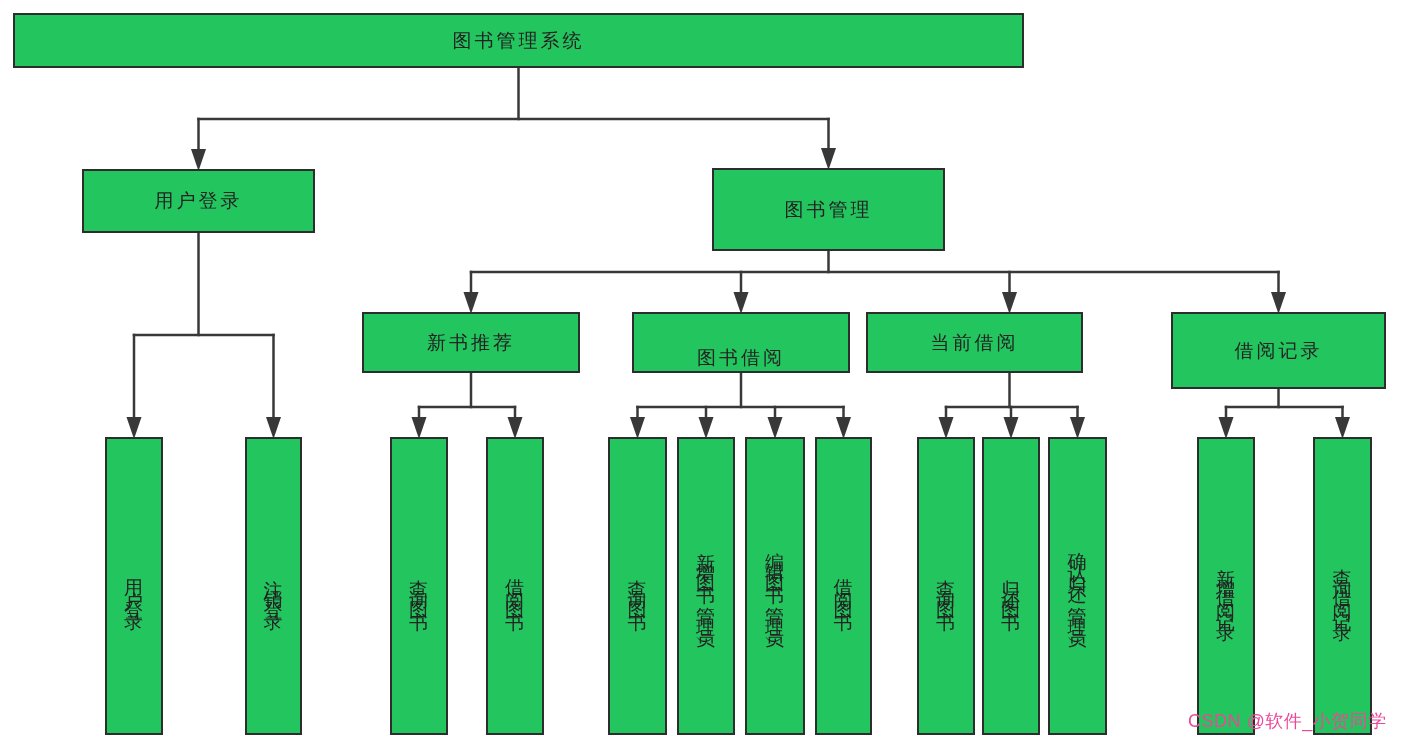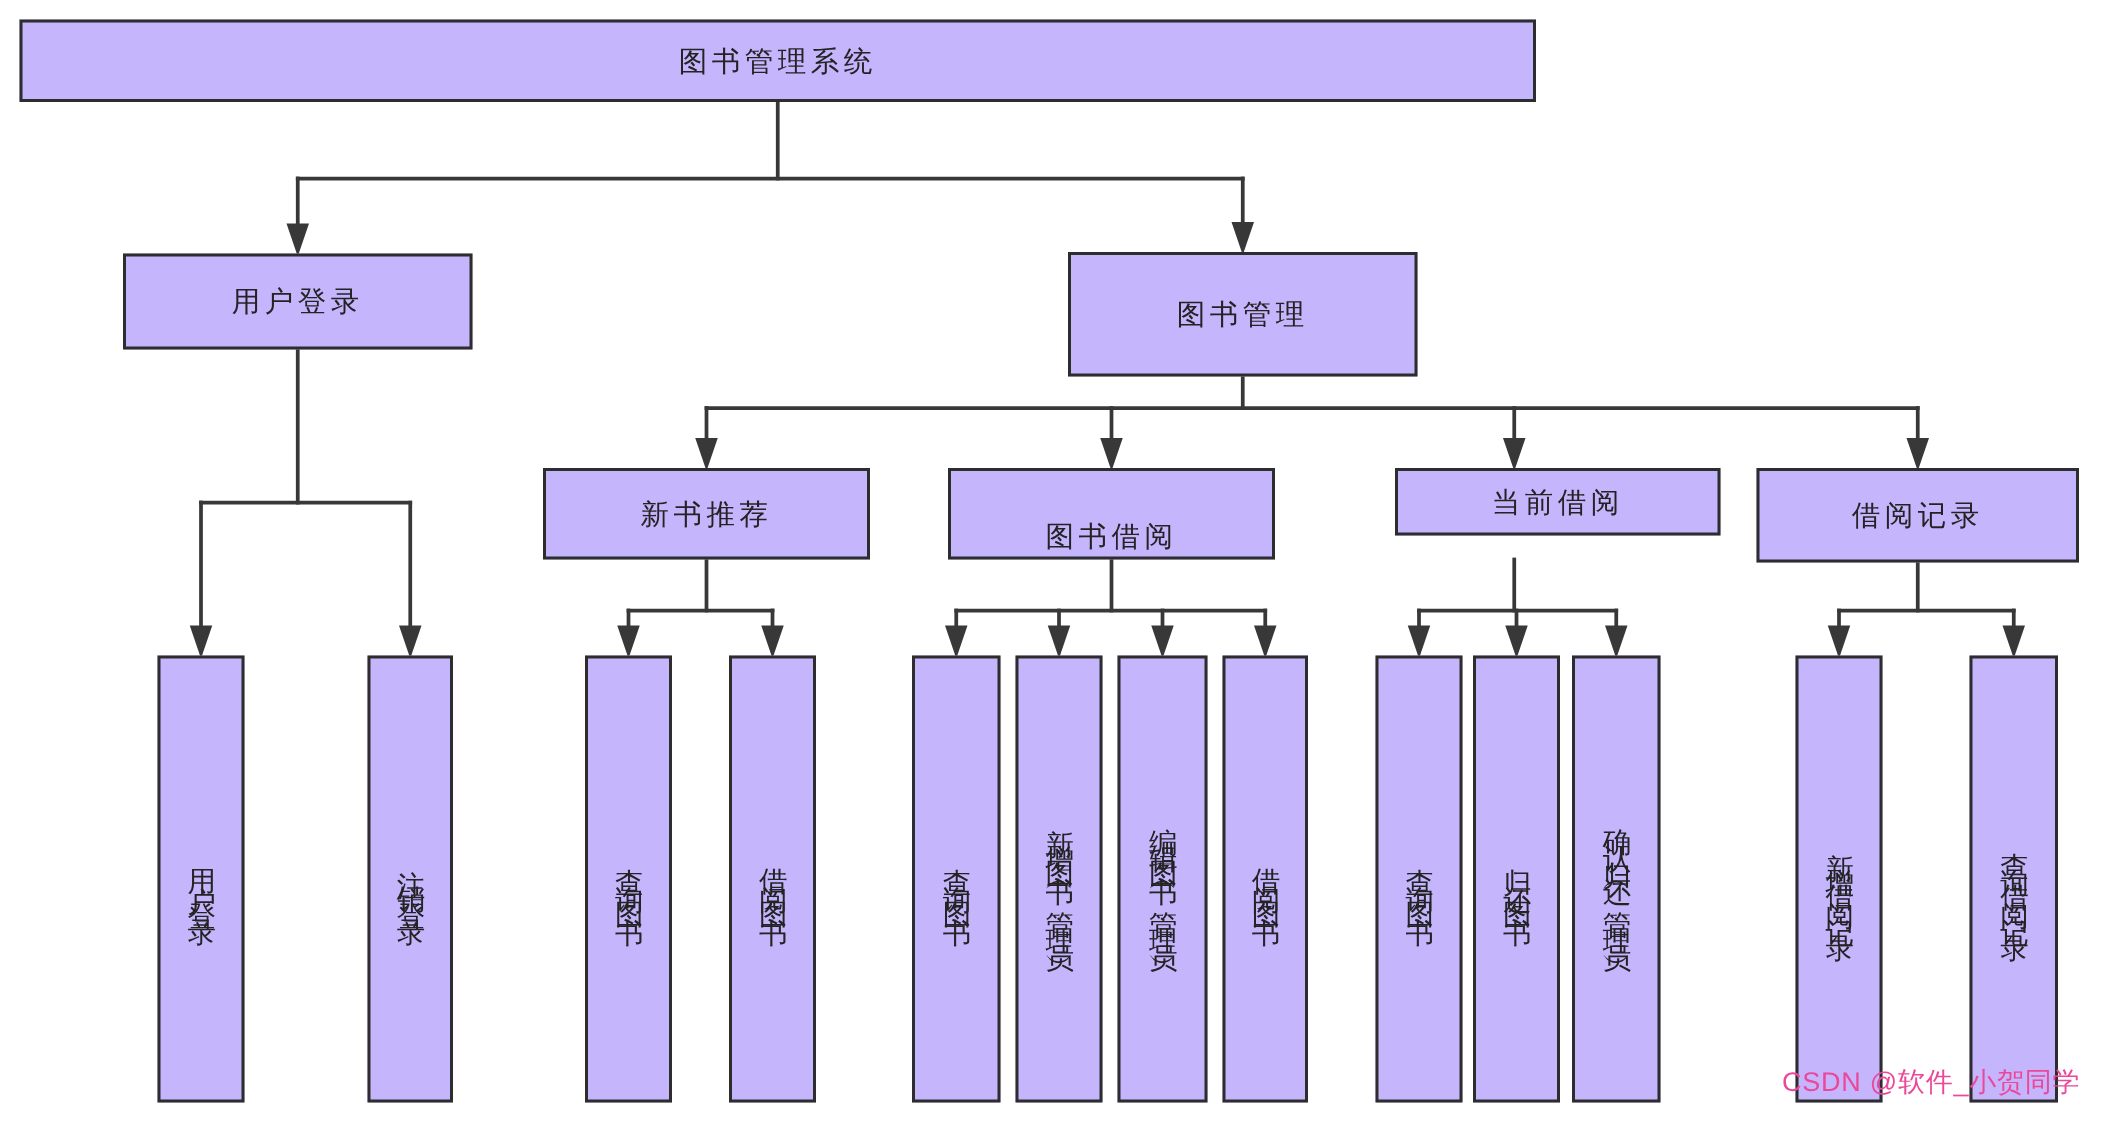--- a/index.html
+++ b/index.html
@@ -26,21 +26,21 @@
     stroke: var(--line-color, #383838);
     stroke-width: 2.5;
     stroke-linecap: square;
   }
   #connectors polygon {
     fill: var(--line-color, #383838);
   }
   .node {
     position: absolute;
     box-sizing: border-box;
-    background: #c4b5fd;
+    background: #22c55e;
     border: 2px solid var(--border-color, #2d2d2d);
     display: flex;
     align-items: center;
     justify-content: center;
     color: var(--text-color, #232323);
   }
   .node.horizontal .label {
     font-size: 19px;
     letter-spacing: 3px;
     white-space: nowrap;
@@ -130,24 +130,24 @@
       </div>
       <div class="node horizontal" style="left: 712px; top: 168px; width: 233px; height: 83px;">
         <span class="label">图书管理</span>
       </div>
       <div class="node horizontal" style="left: 362px; top: 312px; width: 218px; height: 61px;">
         <span class="label">新书推荐</span>
       </div>
       <div class="node horizontal" style="left: 632px; top: 312px; width: 218px; height: 61px; align-items: flex-end;">
         <span class="label">图书借阅</span>
       </div>
-      <div class="node horizontal" style="left: 930px; top: 312px; width: 217px; height: 45px;">
+      <div class="node horizontal" style="left: 866px; top: 312px; width: 217px; height: 61px;">
         <span class="label">当前借阅</span>
       </div>
-      <div class="node horizontal" style="left: 1171px; top: 312px; width: 215px; height: 63px;">
+      <div class="node horizontal" style="left: 1171px; top: 312px; width: 215px; height: 77px;">
         <span class="label">借阅记录</span>
       </div>
       <div class="node vertical" style="left: 105px; top: 437px; width: 58px; height: 298px;">
         <span class="label">用户登录</span>
       </div>
       <div class="node vertical" style="left: 245px; top: 437px; width: 57px; height: 298px;">
         <span class="label">注销登录</span>
       </div>
       <div class="node vertical" style="left: 390px; top: 437px; width: 58px; height: 298px;">
         <span class="label">查询图书</span>

